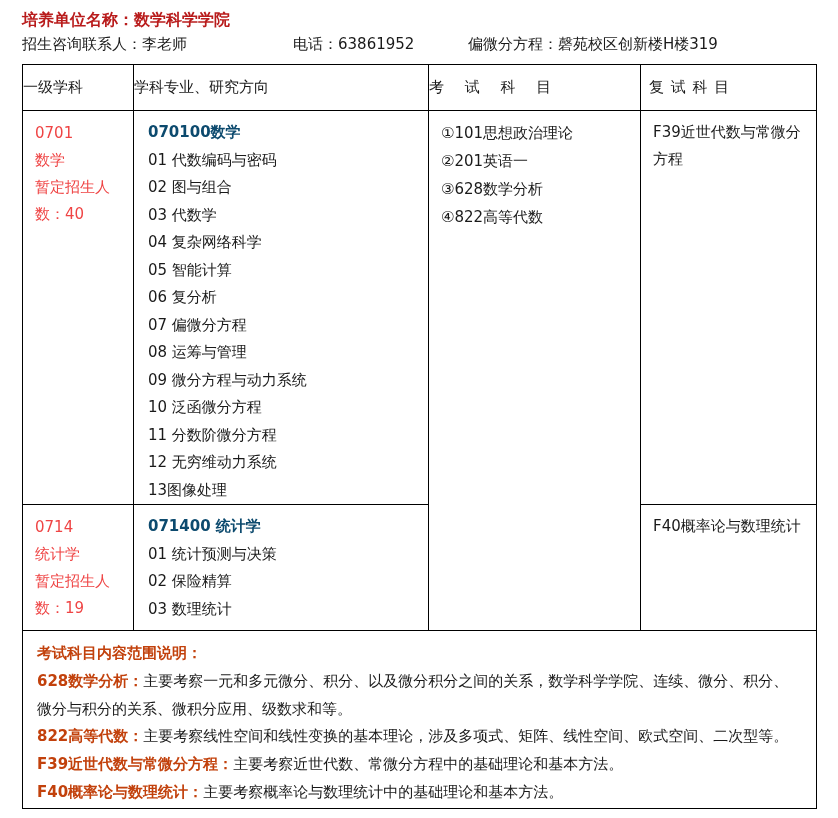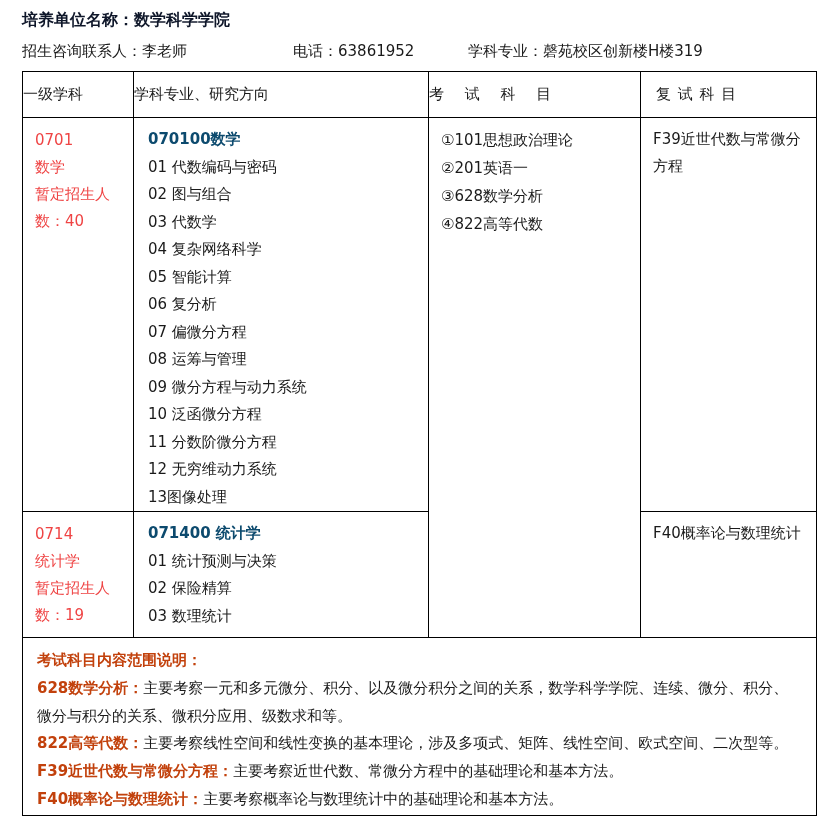--- a/index.html
+++ b/index.html
@@ -5,21 +5,21 @@
   * { margin:0; padding:0; box-sizing:border-box; }
   html,body { background:#fff; }
   body {
     width:838px; height:818px;
     font-family:"DejaVu Sans","Liberation Sans",sans-serif;
     color:#1a1a1a;
     overflow:hidden;
   }
   .page { padding:10px 22px 0 22px; }
 
-  .doc-title { font-size:16px; font-weight:bold; color:#0f172a; margin-bottom:11px; white-space:nowrap; }
+  .doc-title { font-size:16px; font-weight:bold; color:#b91c1c; margin-bottom:4px; white-space:nowrap; }
 
   .contact-line { position:relative; height:21px; font-size:15px; margin-bottom:8px; }
   .contact-person { position:absolute; left:0; top:0; white-space:nowrap; }
   .contact-phone  { position:absolute; left:271px; top:0; white-space:nowrap; }
   .contact-office { position:absolute; left:446px; top:0; white-space:nowrap; }
 
   table.main {
     border-collapse:collapse;
     width:794px;
     table-layout:fixed;
@@ -29,21 +29,21 @@
     border:1px solid #000;
     vertical-align:top;
     text-align:left;
     font-weight:normal;
   }
   col.c1{width:111px;} col.c2{width:295px;} col.c3{width:212px;} col.c4{width:176px;}
 
   tr.hdr th { height:46px; vertical-align:middle; }
   th.h-center { text-align:center; }
   th.h-exam  { text-align:center; word-spacing:16px; }
-  th.h-retest{ padding-left:15px; word-spacing:2px; }
+  th.h-retest{ padding-left:8px; word-spacing:2px; }
 
   td.cell-discipline { padding:9px 6px 8px 12px; font-weight:bold; color:#ef4444; line-height:27px; }
   td.cell-majors     { padding:8px 4px 0 14px; line-height:27.5px; }
   td.cell-majors .major-title { font-weight:bold; color:#0c4a6e; }
   td.cell-exam   { padding:8px 4px 0 12px; line-height:28px; }
   td.cell-retest { padding:8px 12px 0 12px; line-height:27px; }
 
   tr.row1 td { height:387px; }
   tr.row2 td { height:122px; }
 
@@ -59,21 +59,21 @@
   <div class="doc-title">
     <span>培养单位名称：</span><span>数学科学学院</span>
   </div>
 
   <div class="contact-line">
     <span class="contact-person">招生咨询联系人：李老师</span>
     <span class="contact-phone">
       <span>电话：</span><span>63861952</span>
     </span>
     <span class="contact-office">
-      <span>学科专业：</span><span>磬苑校区创新楼H楼319</span>
+      <span>偏微分方程：</span><span>磬苑校区创新楼H楼319</span>
     </span>
   </div>
 
   <table class="main">
     <colgroup>
         <col class="c1">
         <col class="c2">
         <col class="c3">
         <col class="c4">
       </colgroup>

